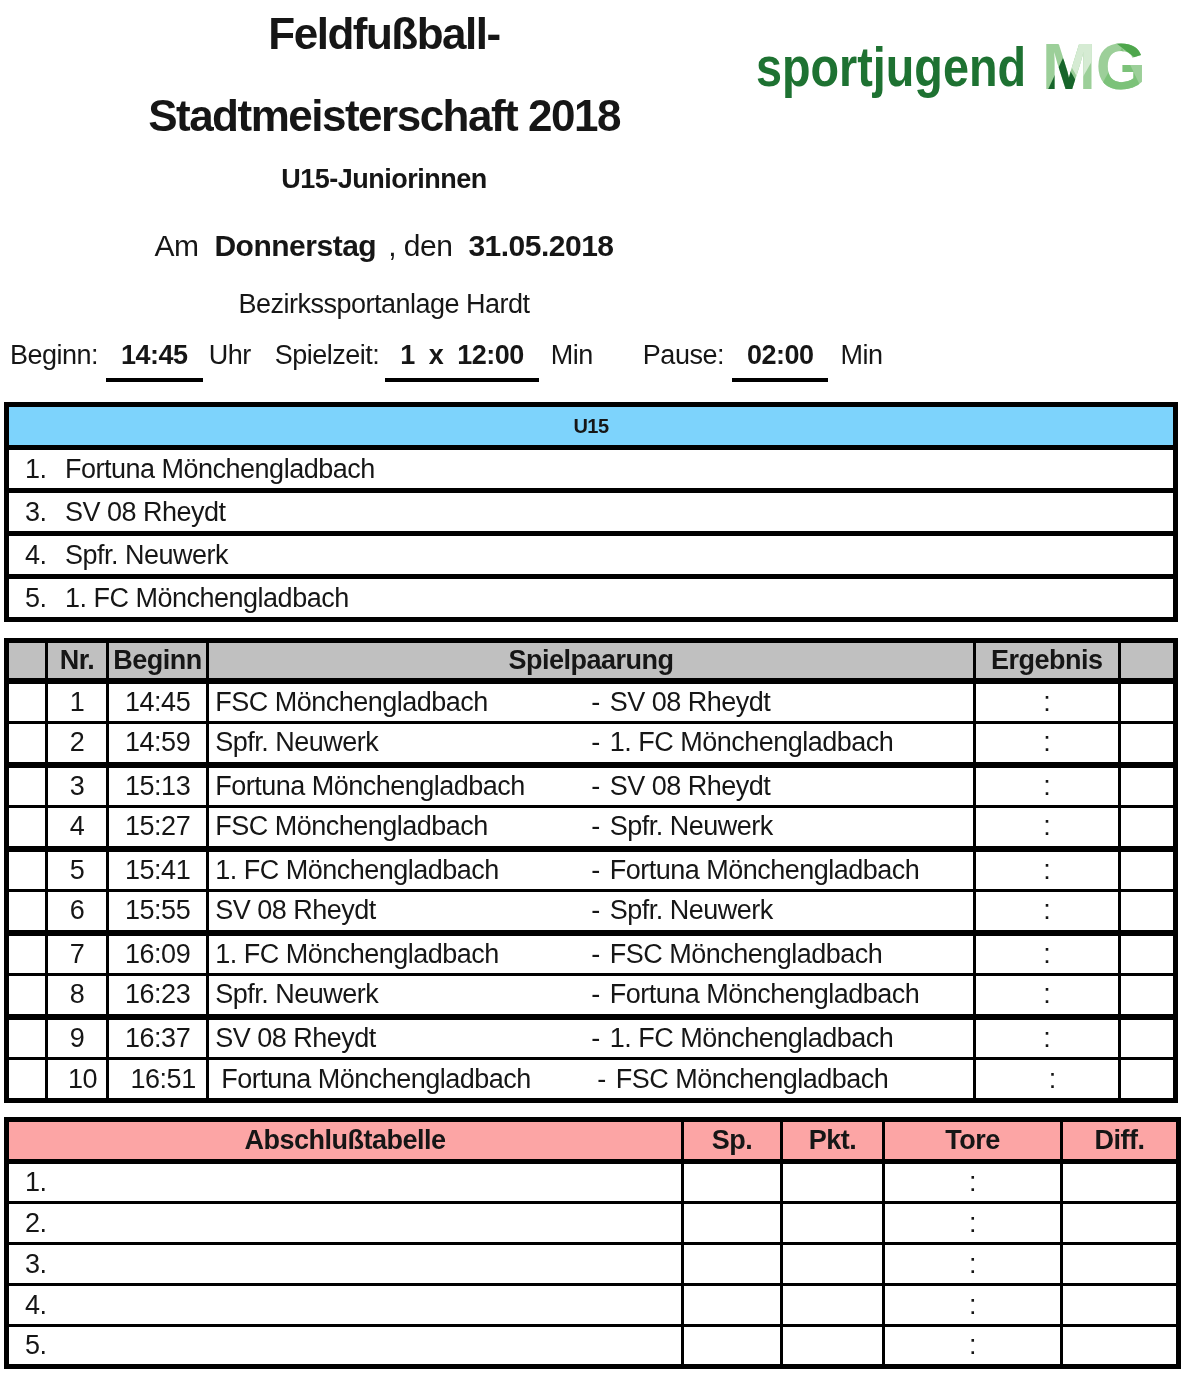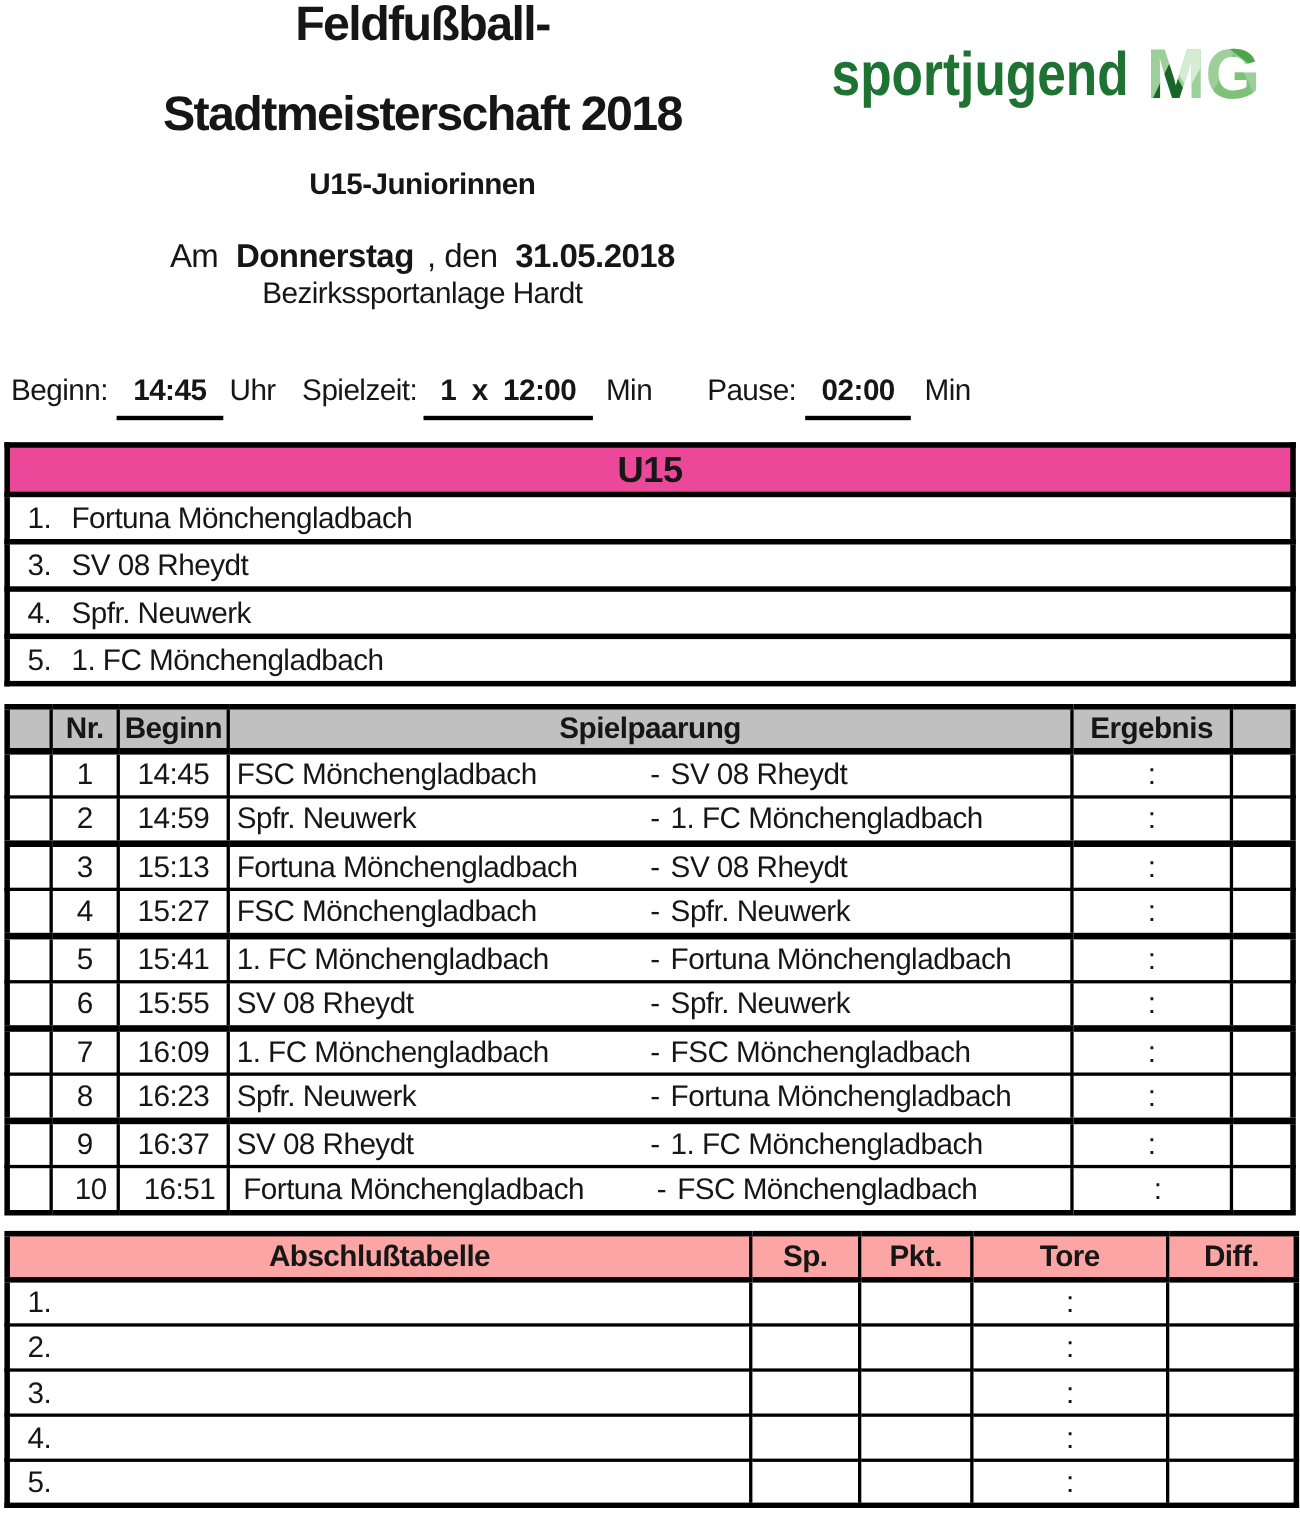--- a/index.html
+++ b/index.html
@@ -12,28 +12,28 @@
   }
   .page { position: relative; width: 1182px; padding: 0 4px; }
 
   
   .top { position: relative; height: 310px; }
   .top-left { width: 760px; text-align: center; }
   .title {
     font-size: 44px; font-weight: bold; letter-spacing: -1.5px;
     line-height: 1.0;
   }
-  .title-1 { padding-top: 0; }
+  .title-1 { padding-top: 12px; }
   .title-2 { margin-top: 38px; }
   .subtitle { font-size: 27px; font-weight: bold; margin-top: 26px; letter-spacing: -0.5px; }
   .dateline { font-size: 30px; margin-top: 34px; letter-spacing: -0.5px; }
   .dateline .bold { font-weight: bold; }
   .d-day { margin: 0 12px 0 16px; }
   .d-val { margin-left: 16px; }
-  .venue { font-size: 27px; letter-spacing: -0.5px; }
+  .venue { font-size: 27px; margin-top: 26px; letter-spacing: -0.5px; }
   .logo { position: absolute; top: 40px; left: 752px; }
 
   
   .infobar {
     font-size: 27px; letter-spacing: -0.5px;
     display: flex; align-items: flex-start;
     padding-left: 6px; margin-top: 30px; height: 46px;
     white-space: nowrap;
     text-align: center;
   }
@@ -50,22 +50,22 @@
   .gap-d { margin-left: 12px; }
   .gap-e { margin-left: 50px; }
 
   
   table { border-collapse: collapse; table-layout: fixed; font-size: 27px; letter-spacing: -0.5px; }
   th { font-weight: bold; }
 
   
   .teams-table { width: 1174px; margin-top: 16px; border: 5px solid #000; }
   .teams-table th {
-    background: #ec4899; height: 43px; border: 5px solid #000;
-    text-align: center; font-size: 33px;
+    background: #7dd3fc; height: 43px; border: 5px solid #000;
+    text-align: center; font-size: 20px;
   }
   .teams-table td {
     border: 5px solid #000; height: 43px;
     padding-left: 16px; text-align: left;
   }
   .team-num { display: inline-block; width: 40px; }
 
   
   .matches-table { width: 1174px; margin-top: 16px; border: 5px solid #000; }
   .matches-table th {

